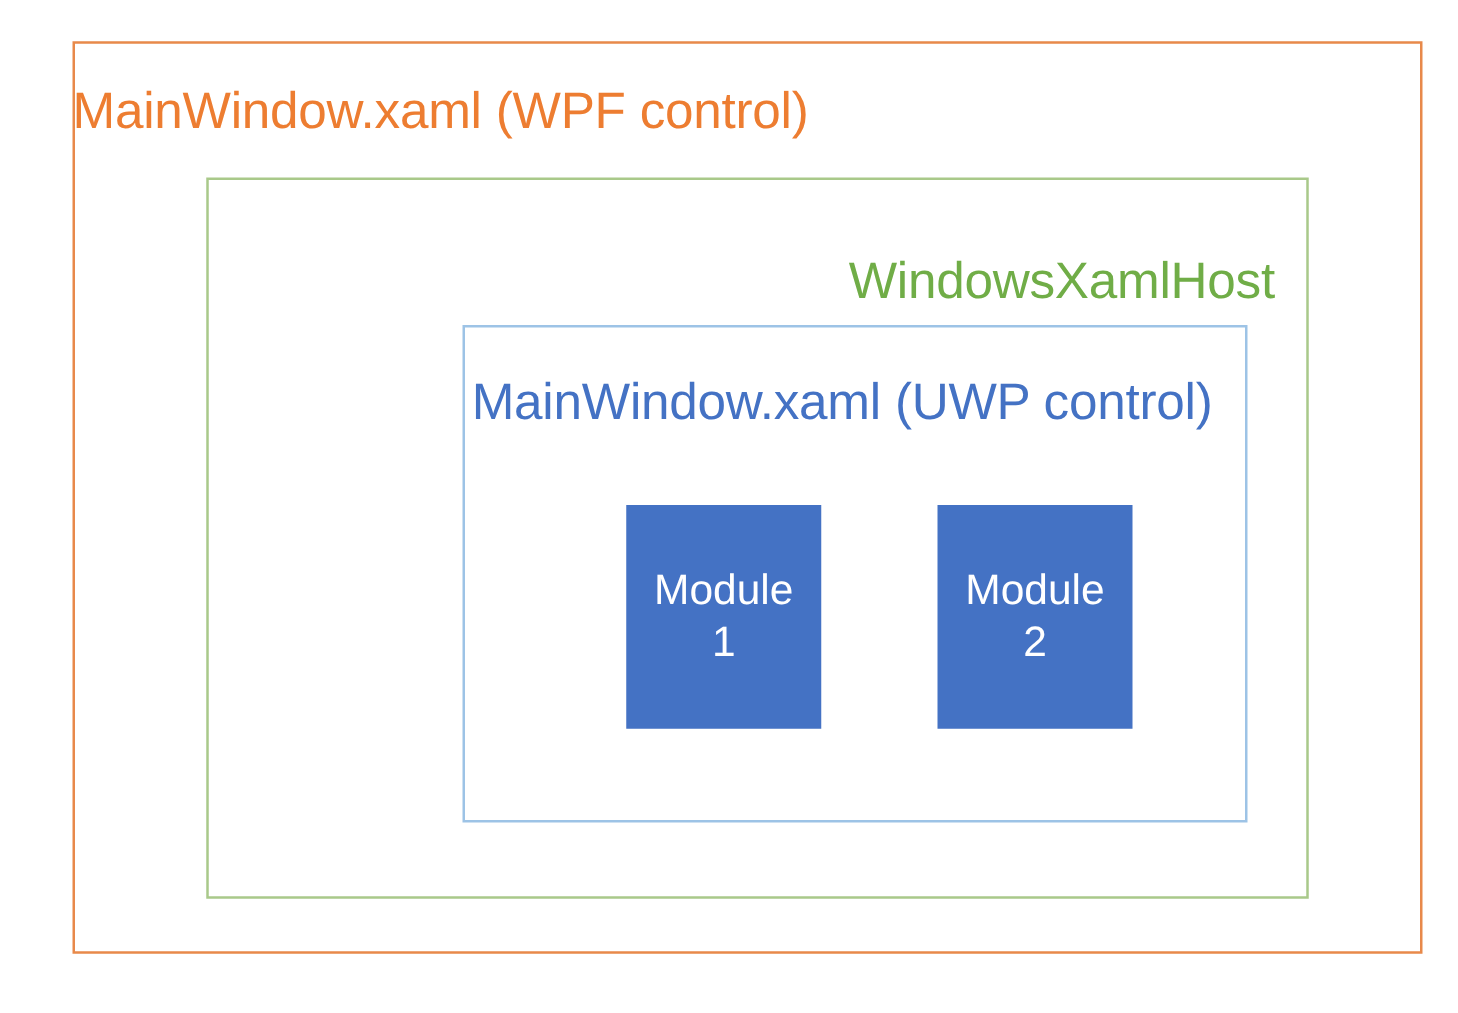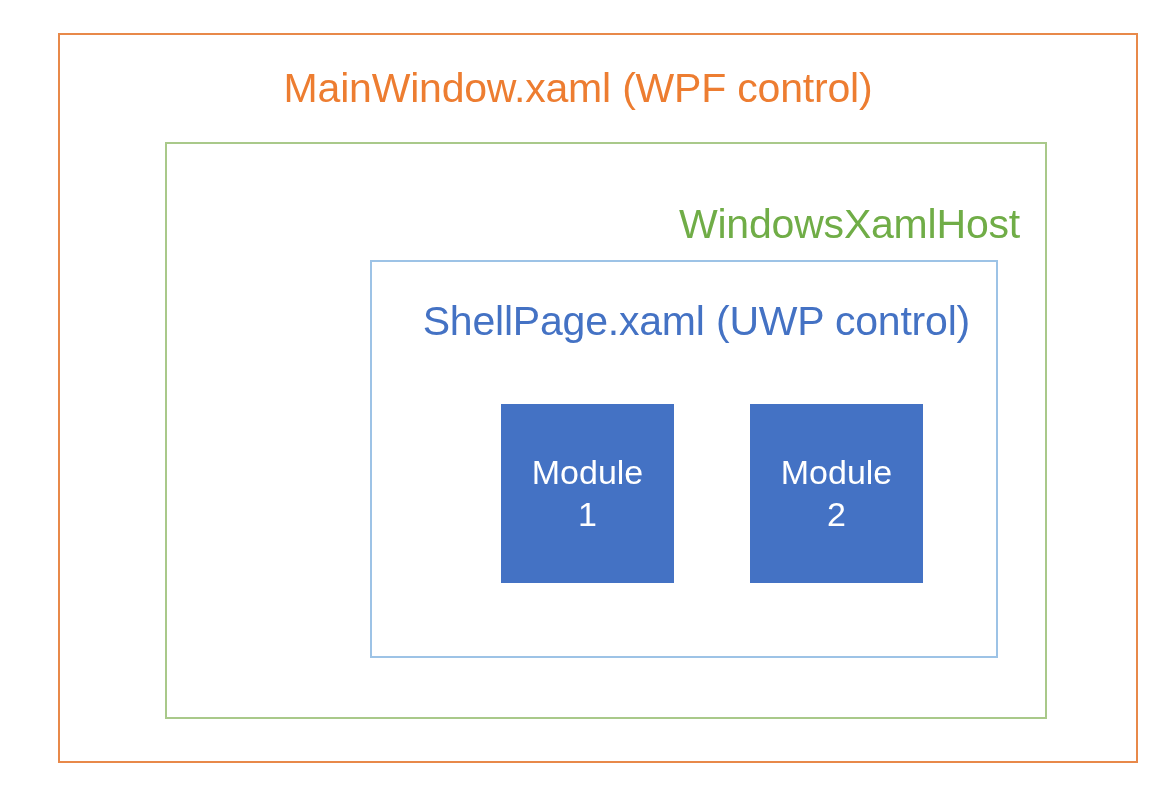--- a/index.html
+++ b/index.html
@@ -67,21 +67,21 @@
     font-size: 41px;
     font-weight: 400;
     line-height: 1.1;
     white-space: nowrap;
     letter-spacing: -0.2px;
   }
   .caption-wpf {
     left: 58px;
     top: 66px;
     width: 1040px;
-    text-align: center;
+    text-align: left;
     color: #ED7D31;
   }
   .caption-xamlhost {
     left: 165px;
     top: 174px;
     width: 855px;
     text-align: right;
     color: #70AD47;
     margin-top: 28px;
   }
@@ -90,21 +90,21 @@
     top: 299px;
     width: 600px;
     text-align: right;
     color: #4472C4;
   }
 
   
   .module-tile {
     position: absolute;
     top: 404px;
-    width: 173px;
+    width: 156px;
     height: 179px;
     background: #4472C4;
     box-sizing: border-box;
     display: flex;
     align-items: center;
     justify-content: center;
   }
   .module-1 { left: 501px; }
   .module-2 { left: 750px; }
 
@@ -122,21 +122,21 @@
 
 <div id="diagram-canvas">
 
   <div class="box-wpf"></div>
   <div class="caption caption-wpf">MainWindow.xaml (WPF control)</div>
 
   <div class="box-xamlhost"></div>
   <div class="caption caption-xamlhost">WindowsXamlHost</div>
 
   <div class="box-shellpage"></div>
-  <div class="caption caption-shellpage">ShellPage.xaml (UWP control)</div>
+  <div class="caption caption-shellpage">MainWindow.xaml (UWP control)</div>
 
   <div class="module-tile module-1">
     <div class="module-label">Module
 1</div>
   </div>
 
   <div class="module-tile module-2">
     <div class="module-label">Module
 2</div>
   </div>

